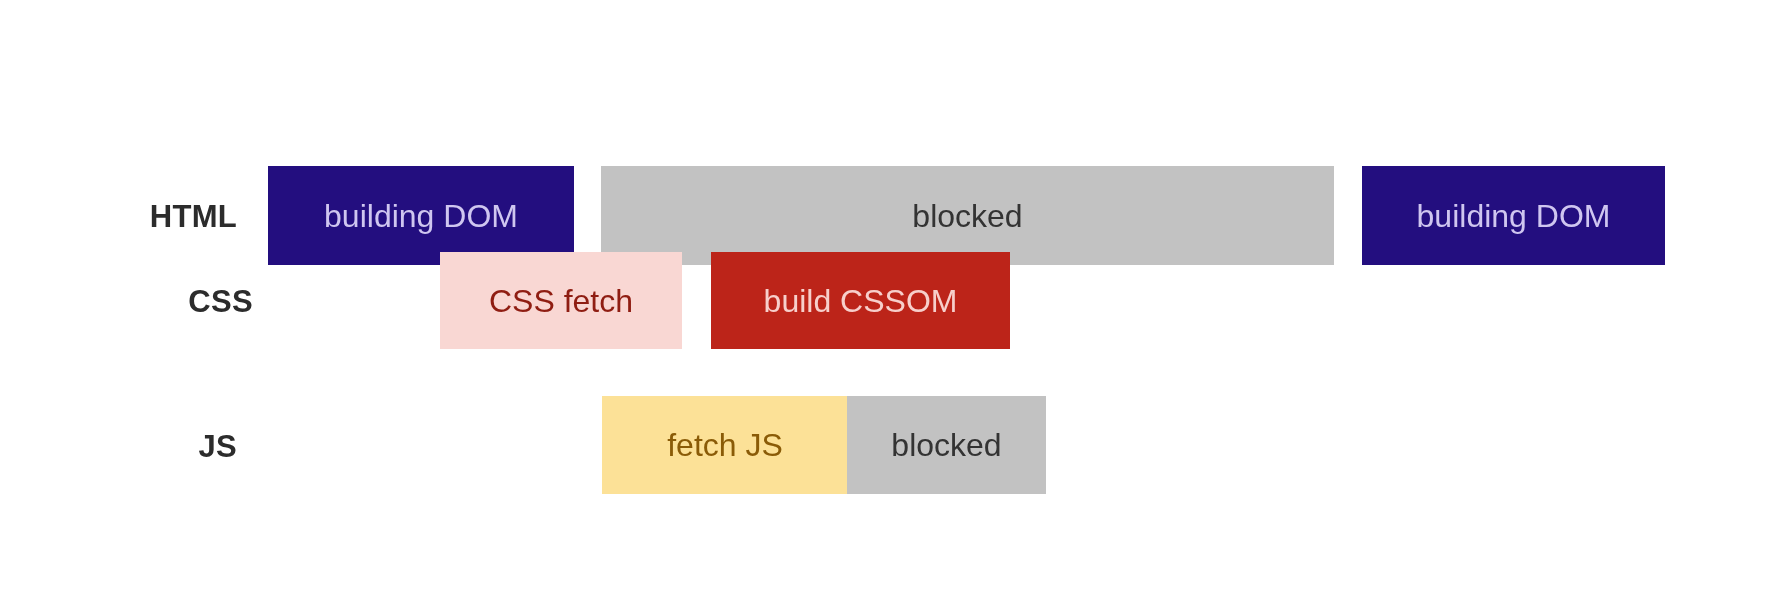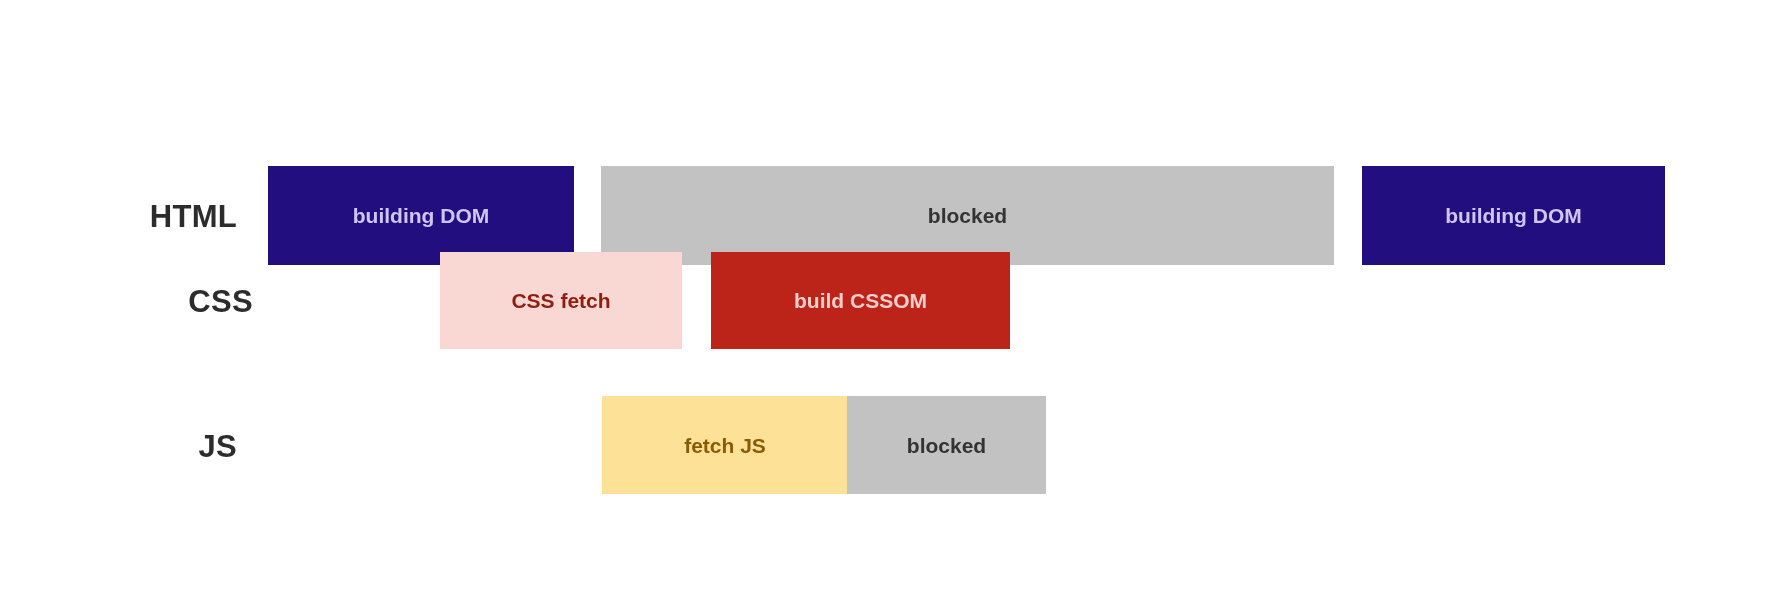--- a/index.html
+++ b/index.html
@@ -33,22 +33,22 @@
     font-weight: bold;
     color: #2c2c2c;
     letter-spacing: 0.3px;
     white-space: nowrap;
   }
   .bar {
     position: absolute;
     display: flex;
     align-items: center;
     justify-content: center;
-    font-size: 21px;
-    font-weight: 700;
+    font-size: 32px;
+    font-weight: 400;
     white-space: nowrap;
     box-sizing: border-box;
   }
   .bar-label {
     line-height: 1;
   }
 
   
   #row-html            { top: 118px; height: 99px; margin-top: 48px; }
   #row-html .row-label { top: 33px; }

